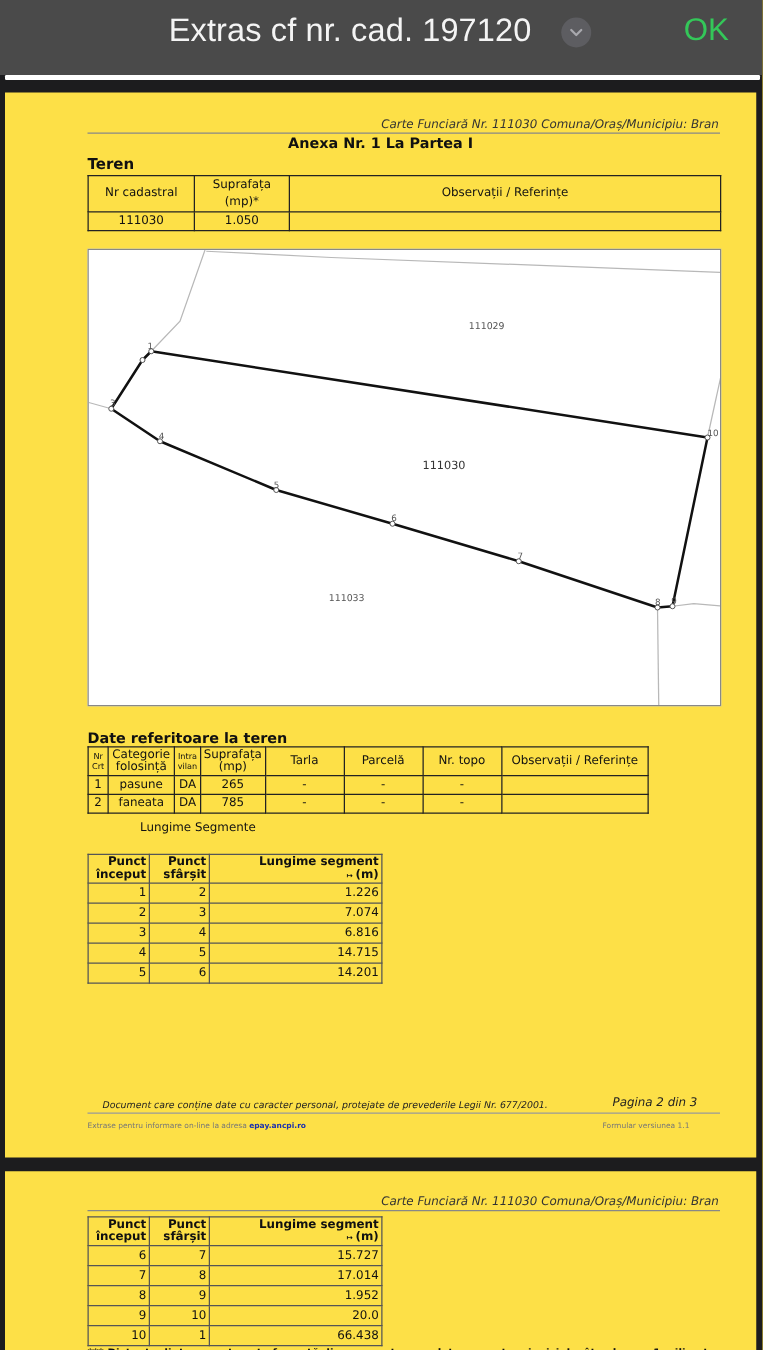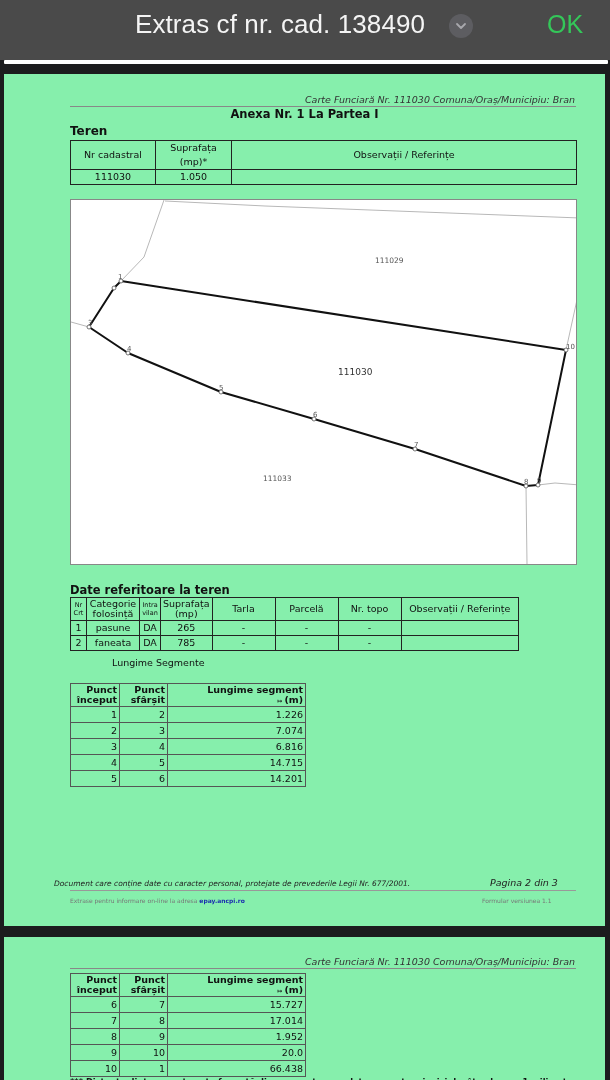--- a/index.html
+++ b/index.html
@@ -26,21 +26,21 @@
   .topbar .ok {
     position: absolute; left: 547px; top: 10px;
     color: #34c759; font-family: "Liberation Sans", sans-serif;
     font-size: 25px; font-weight: 500;
   }
   .progress {
     position: absolute; left: 4px; top: 60px; width: 604px; height: 4px;
     background: #ffffff; border-radius: 1px;
   }
   .page {
-    position: absolute; background: #86efac;
+    position: absolute; background: #fde047;
   }
   .page1 { left: 4px; top: 74px; width: 601px; height: 852px; }
   .page2 { left: 4px; top: 937px; width: 601px; height: 150px; }
 
   .hdr-line {
     position: absolute; right: 30px; font-style: italic; color: #333;
     font-size: 9.5px; font-family: "DejaVu Sans", sans-serif;
   }
   .rule { position: absolute; left: 66px; width: 506px; height: 1px; background: #888; }
 
@@ -65,35 +65,35 @@
   .lung-title { position: absolute; left: 66px; top: 583px; font-size: 9.5px; font-weight: bold; color: #111; line-height: 11px; }
 
   table.seg { border-collapse: collapse; position: absolute; font-size: 9.5px; color: #111; }
   table.seg td { border: 1px solid #555; padding: 0 2px; text-align: right; height: 15px; line-height: 15px; }
   table.seg tr.head td { font-weight: bold; line-height: 10px; height: 22px; vertical-align: middle; }
   table.seg td.c1 { width: 44px; }
   table.seg td.c2 { width: 43px; }
   table.seg td.c3 { width: 133px; }
   table.seg .unit { font-weight: bold; }
 
-  .footer-it { position: absolute; left: 50px; top: 805px; font-size: 7.5px; font-style: italic; color: #222; }
+  .footer-it { position: absolute; left: 78px; top: 805px; font-size: 7.5px; font-style: italic; color: #222; }
   .footer-pg { position: absolute; left: 486px; top: 803px; font-size: 9.5px; font-style: italic; color: #222; }
   .footer-rule { position: absolute; left: 66px; top: 816px; width: 506px; height: 1px; background: #999; }
   .footer-src { position: absolute; left: 66px; top: 823px; font-size: 6px; color: #777; }
   .footer-src .link { color: #1a2fb0; font-weight: bold; }
   .footer-ver { position: absolute; left: 478px; top: 823px; font-size: 6px; color: #777; }
 
   .note2 { position: absolute; left: 66px; top: 130px; font-size: 8.3px; font-weight: bold; color: #111; white-space: nowrap; }
   .note3 { position: absolute; left: 66px; top: 140px; font-size: 8.3px; font-weight: bold; color: #111; white-space: nowrap; }
 </style>
 </head>
 <body>
 
 <div class="topbar">
-  <div class="title">Extras cf nr. cad. 138490</div>
+  <div class="title">Extras cf nr. cad. 197120</div>
   <div class="chev">
     <svg width="12" height="8" viewBox="0 0 12 8">
         <path d="M2 2 L6 6 L10 2" stroke="#a8a8ad" stroke-width="1.8" fill="none" stroke-linecap="round" stroke-linejoin="round"></path>
       </svg>
   </div>
   <div class="ok">OK</div>
 </div>
 <div class="progress"></div>
 
 <div class="page page1">

